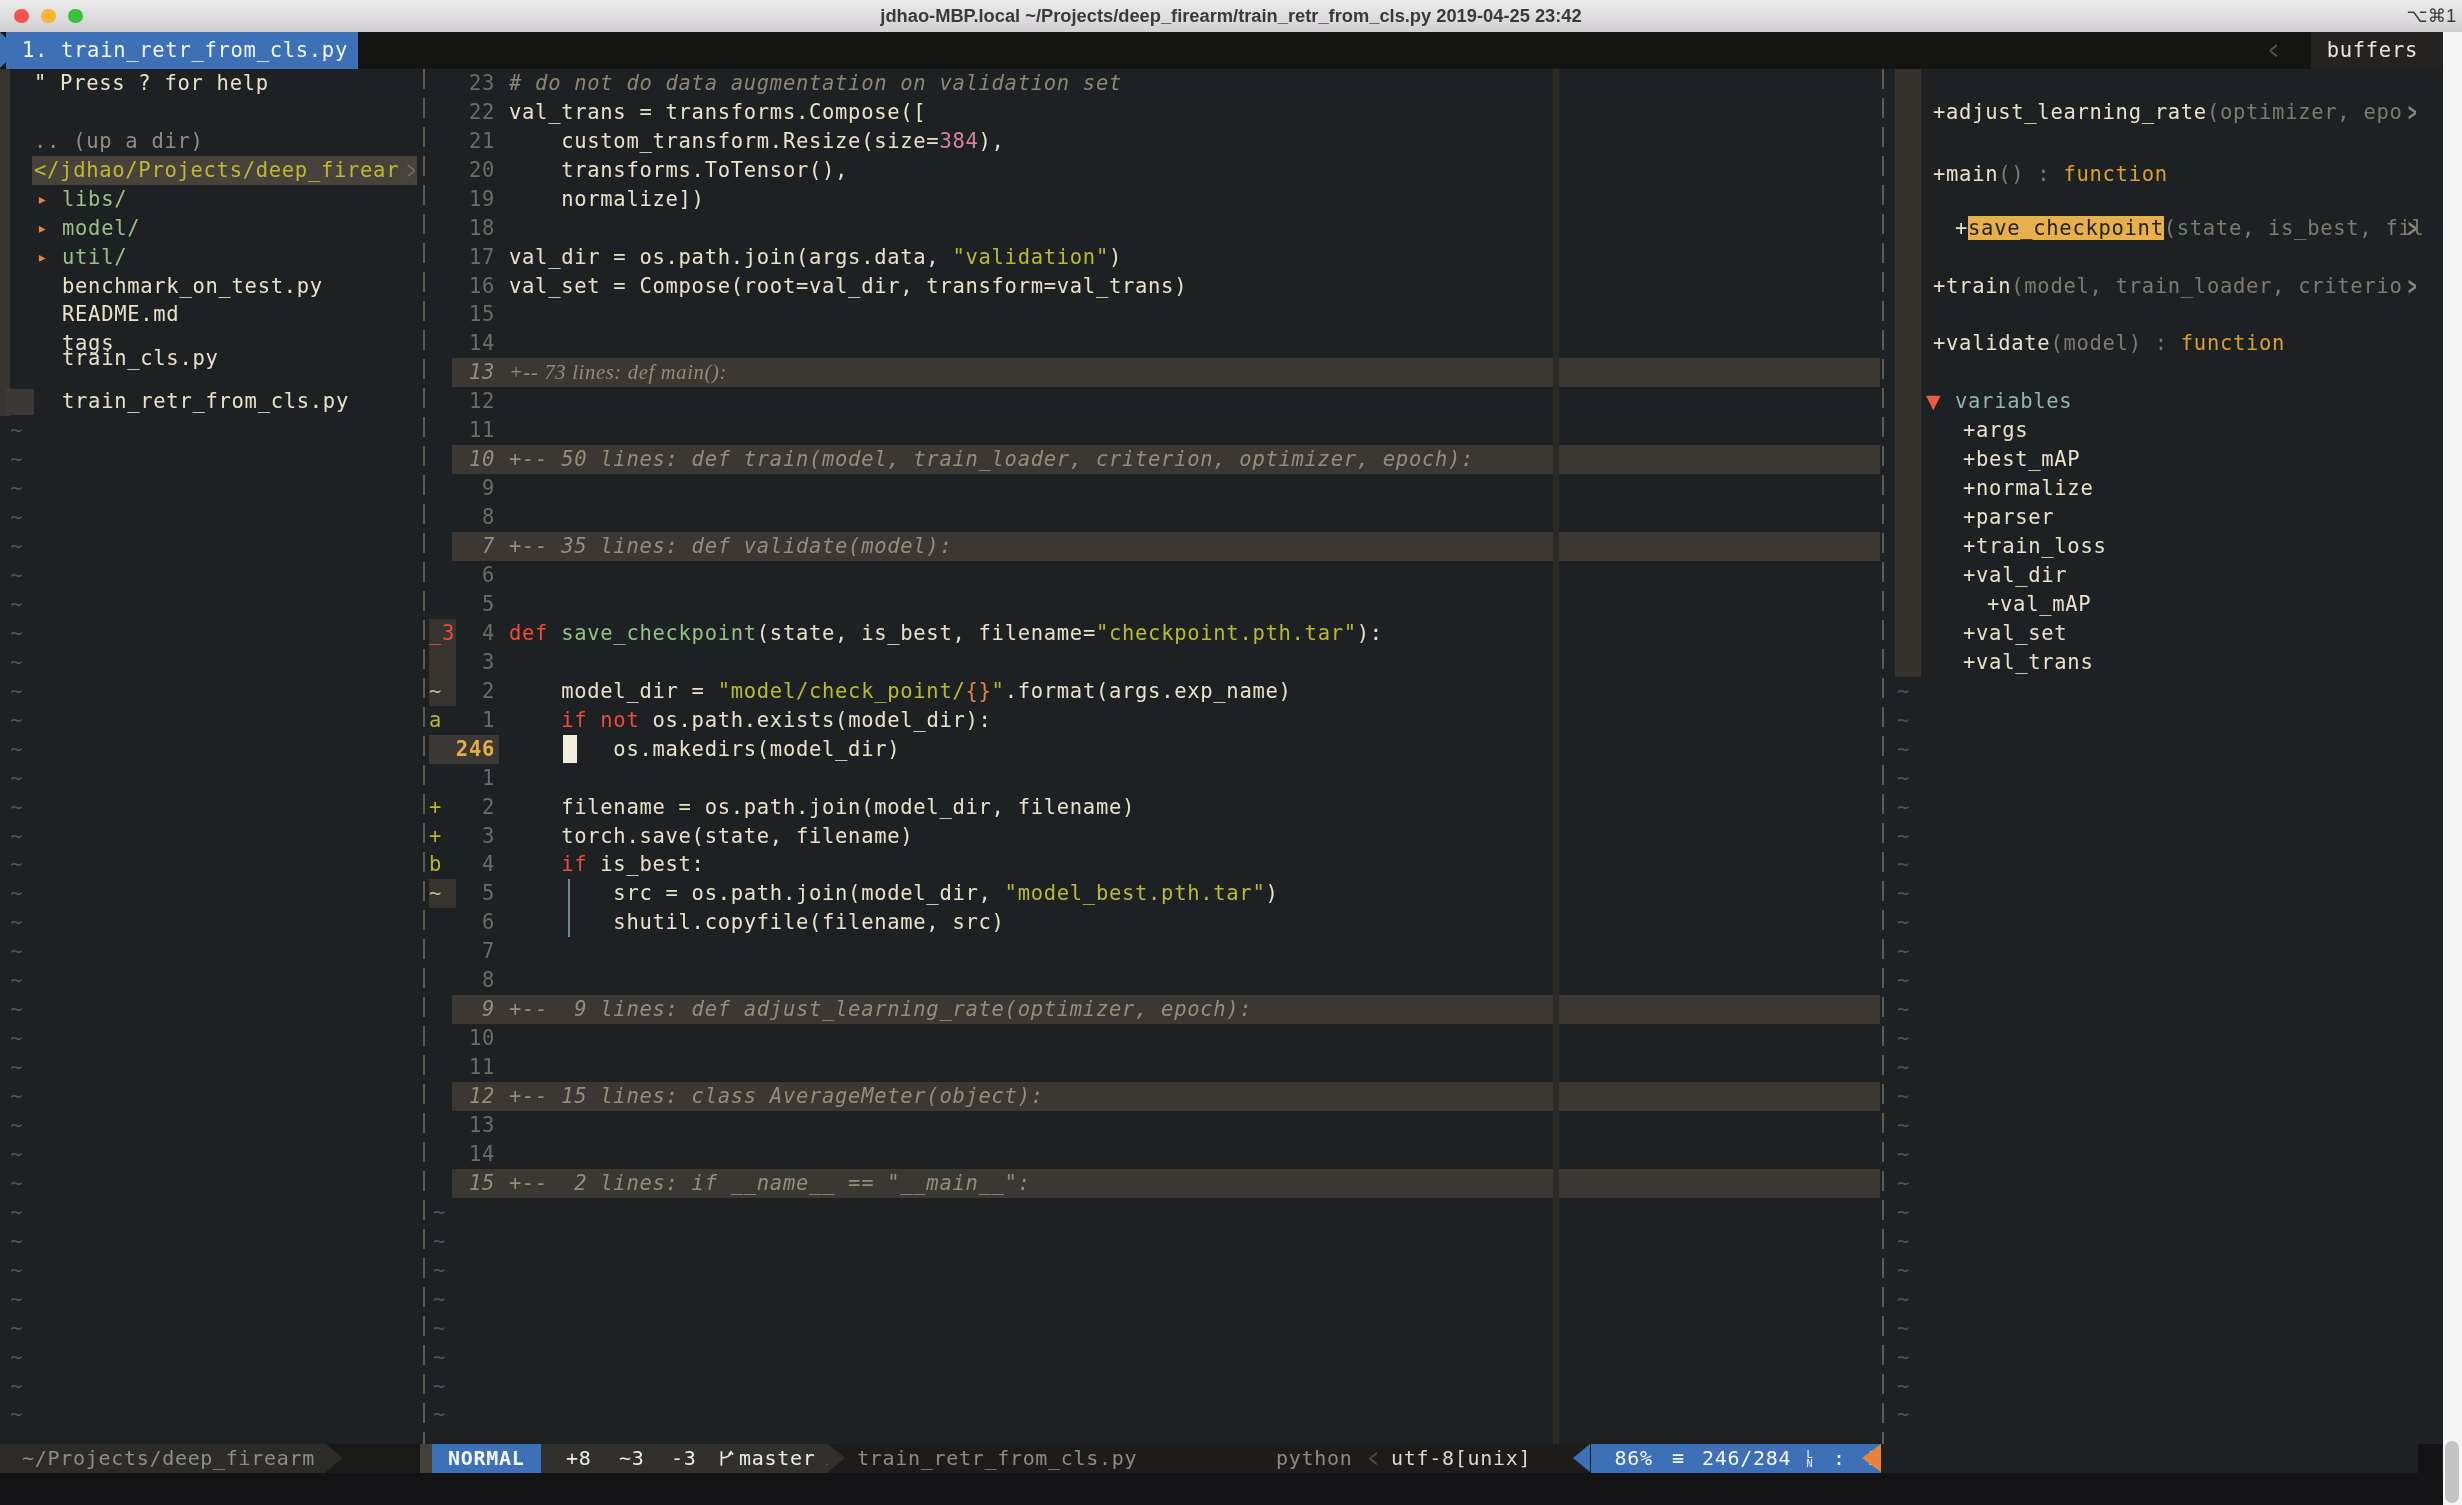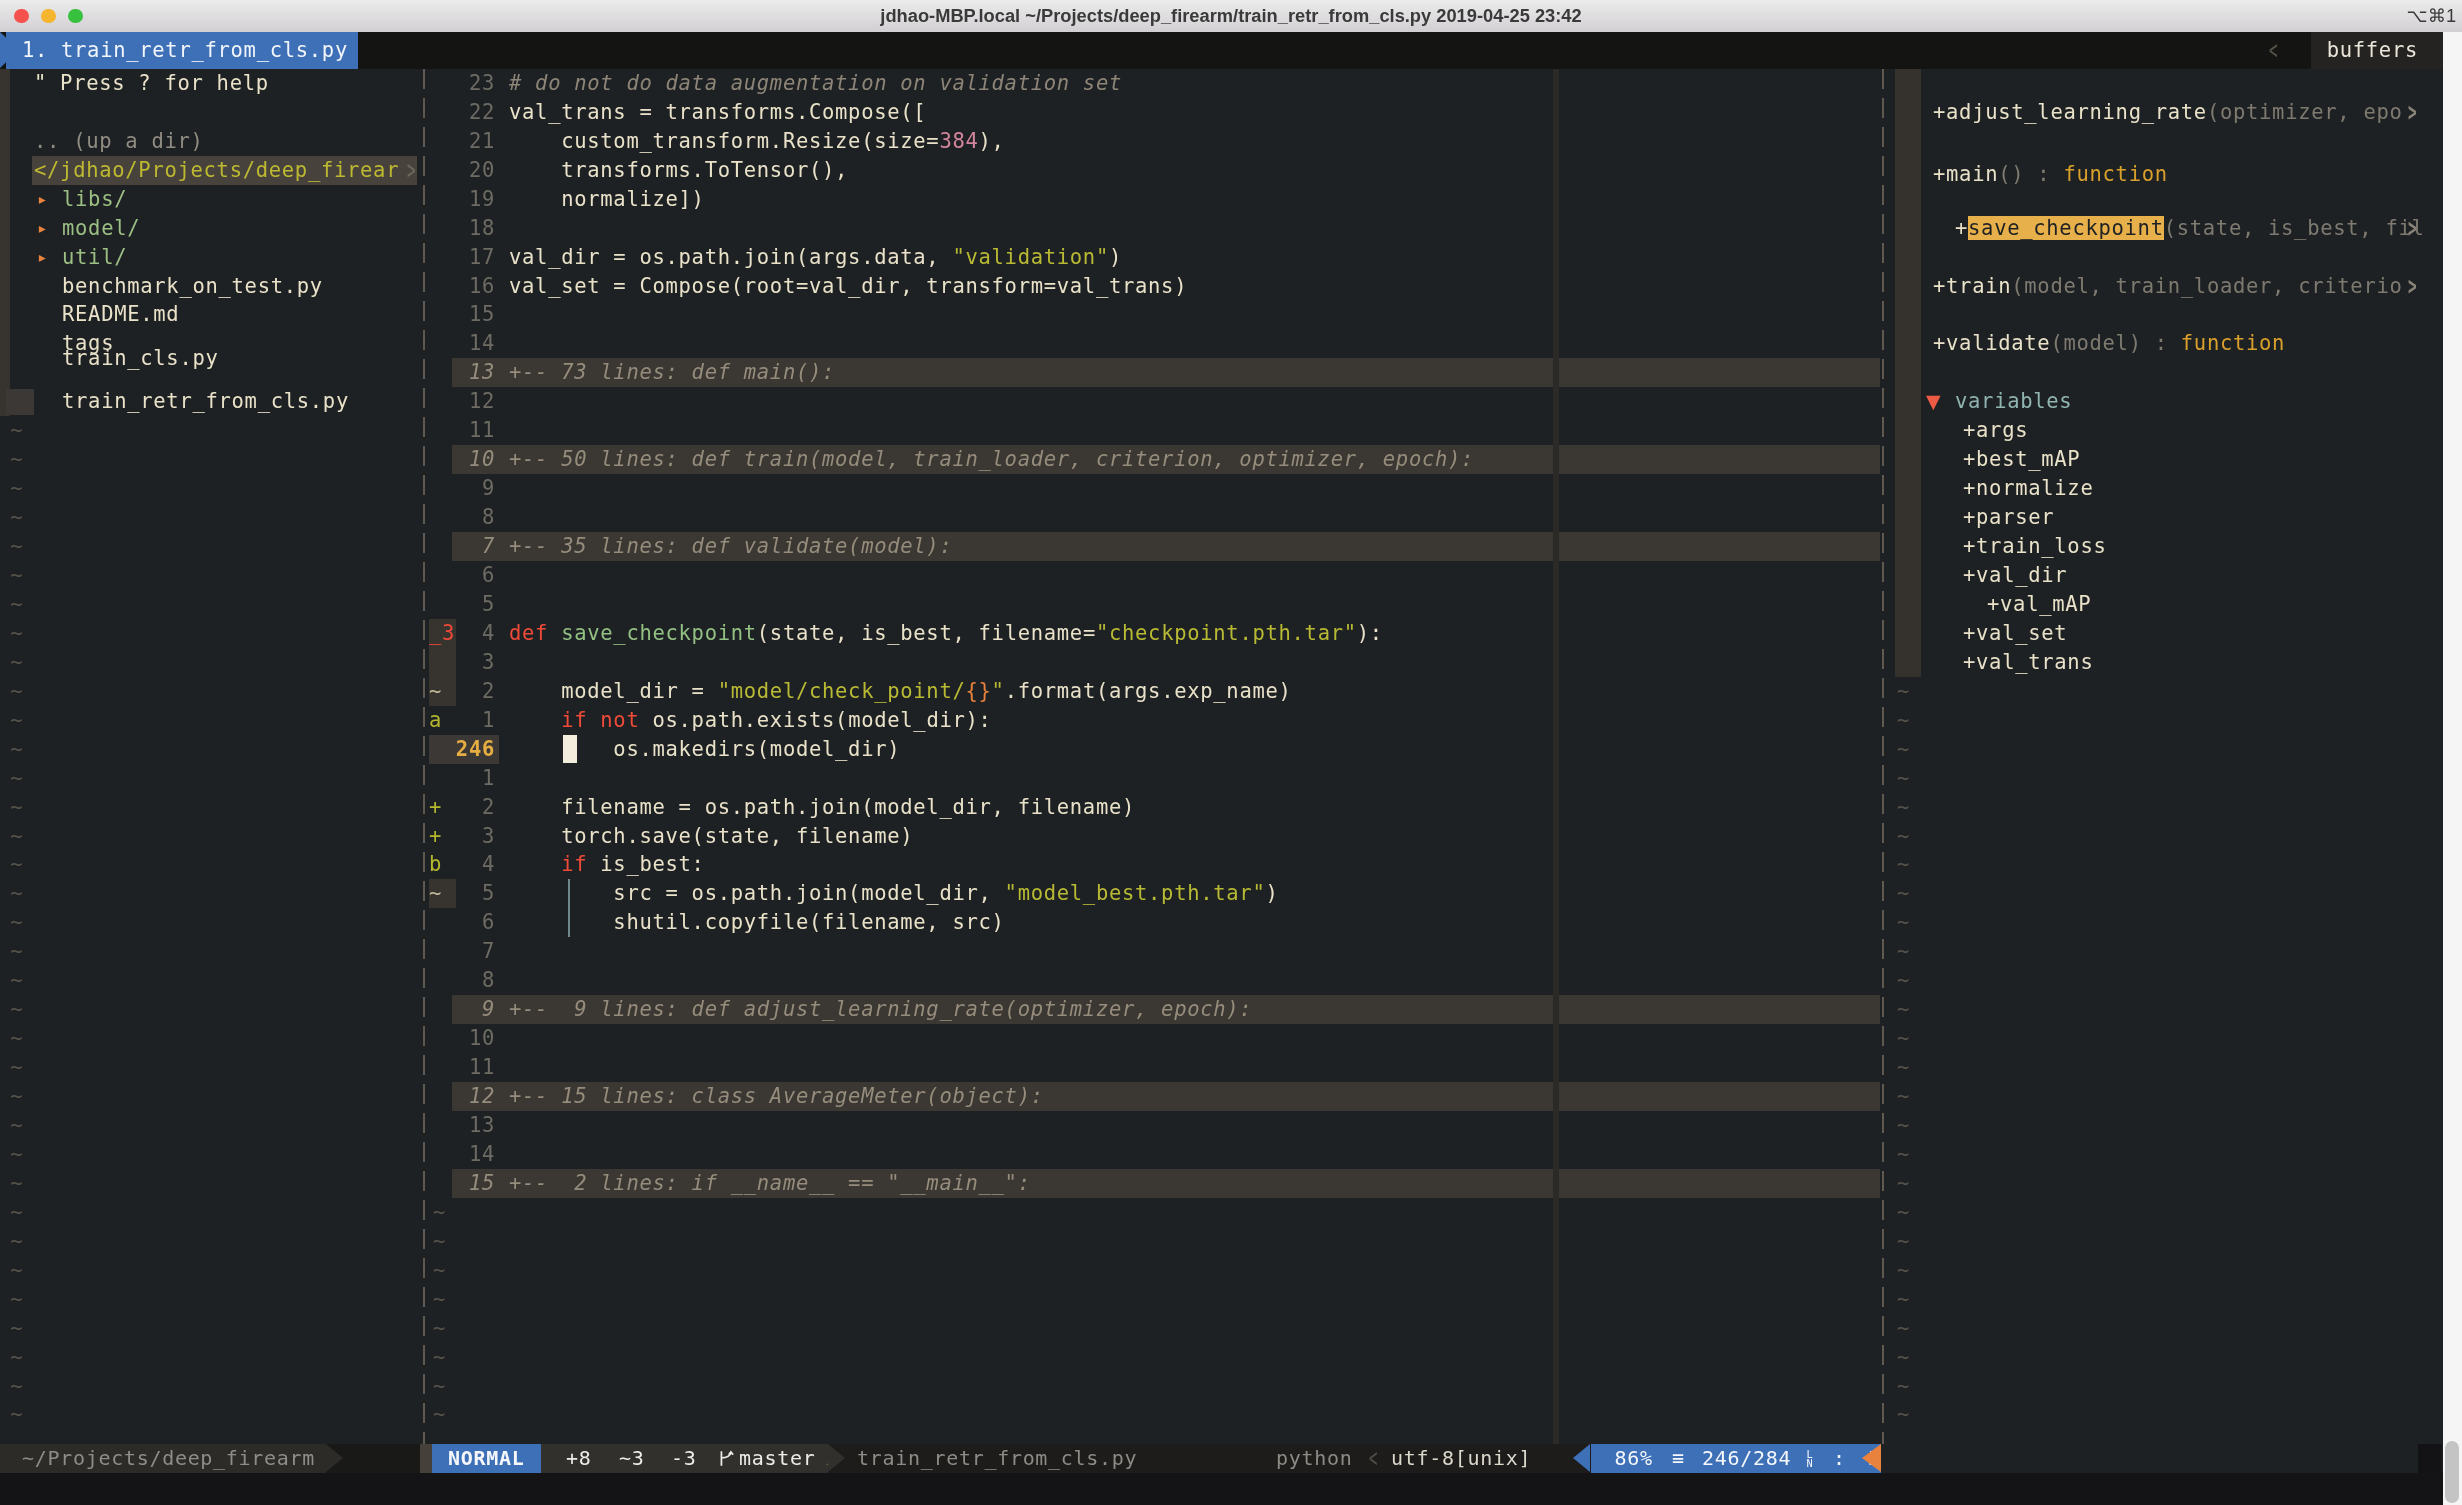--- a/index.html
+++ b/index.html
@@ -137,21 +137,21 @@
       <div class="mrow mono" style="left: 509px; top: 185px; z-index: 2;"><span style="color: rgb(233, 226, 201);">    normalize])</span></div>
       <div class="num mono" style="top: 214px; color: rgb(109, 107, 99);">18</div>
       <div class="num mono" style="top: 243px; color: rgb(109, 107, 99);">17</div>
       <div class="mrow mono" style="left: 509px; top: 243px; z-index: 2;"><span style="color: rgb(233, 226, 201);">val_dir = os.path.join(args.data, </span><span style="color: rgb(185, 186, 51);">"validation"</span><span style="color: rgb(233, 226, 201);">)</span></div>
       <div class="num mono" style="top: 272px; color: rgb(109, 107, 99);">16</div>
       <div class="mrow mono" style="left: 509px; top: 272px; z-index: 2;"><span style="color: rgb(233, 226, 201);">val_set = Compose(root=val_dir, transform=val_trans)</span></div>
       <div class="num mono" style="top: 300px; color: rgb(109, 107, 99);">15</div>
       <div class="num mono" style="top: 329px; color: rgb(109, 107, 99);">14</div>
       <div class="foldbar" style="top: 358px;"></div>
       <div class="num mono it" style="top: 358px; color: rgb(149, 140, 124);">13</div>
-      <div class="mrow mono it" style="left: 509px; top: 358px; z-index: 2;"><span style="color: rgb(149, 140, 124);">+-- 73 lines: def main():</span></div>
+      <div class="mrow mono it" style="left: 509px; top: 358px; z-index: 2;"><span style="color: rgb(149, 140, 124); font-family: Liberation Serif, serif;">+-- 73 lines: def main():</span></div>
       <div class="num mono" style="top: 387px; color: rgb(109, 107, 99);">12</div>
       <div class="num mono" style="top: 416px; color: rgb(109, 107, 99);">11</div>
       <div class="foldbar" style="top: 445px;"></div>
       <div class="num mono it" style="top: 445px; color: rgb(149, 140, 124);">10</div>
       <div class="mrow mono it" style="left: 509px; top: 445px; z-index: 2;"><span style="color: rgb(149, 140, 124);">+-- 50 lines: def train(model, train_loader, criterion, optimizer, epoch):</span></div>
       <div class="num mono" style="top: 474px; color: rgb(109, 107, 99);">9</div>
       <div class="num mono" style="top: 503px; color: rgb(109, 107, 99);">8</div>
       <div class="foldbar" style="top: 532px;"></div>
       <div class="num mono it" style="top: 532px; color: rgb(149, 140, 124);">7</div>
       <div class="mrow mono it" style="left: 509px; top: 532px; z-index: 2;"><span style="color: rgb(149, 140, 124);">+-- 35 lines: def validate(model):</span></div>

